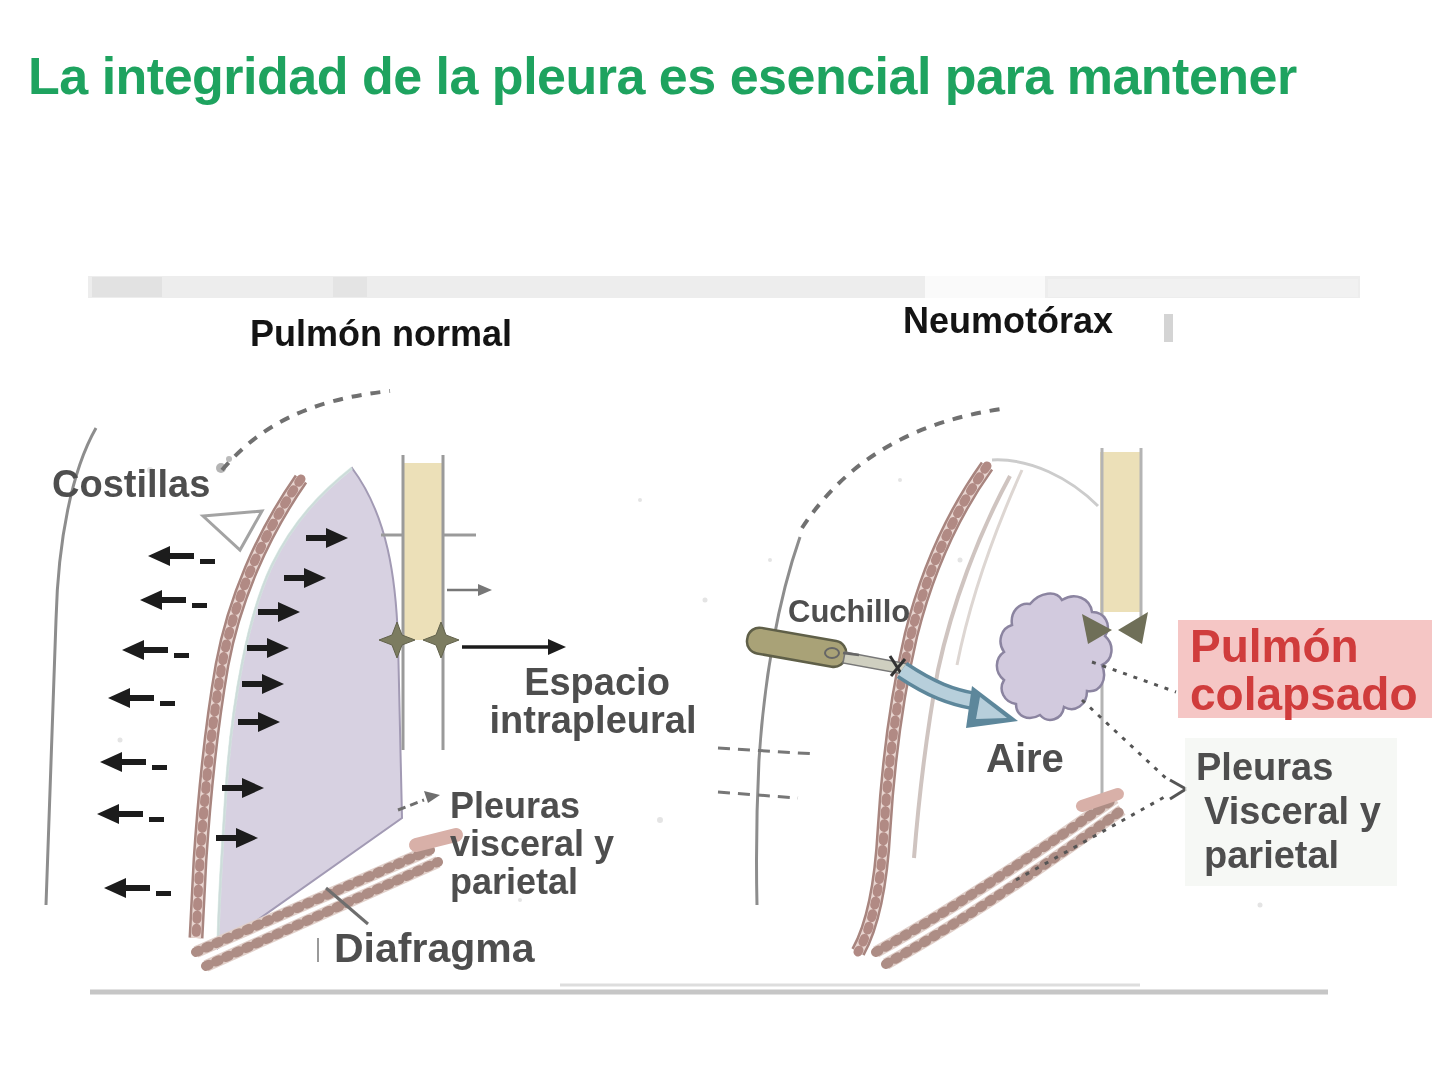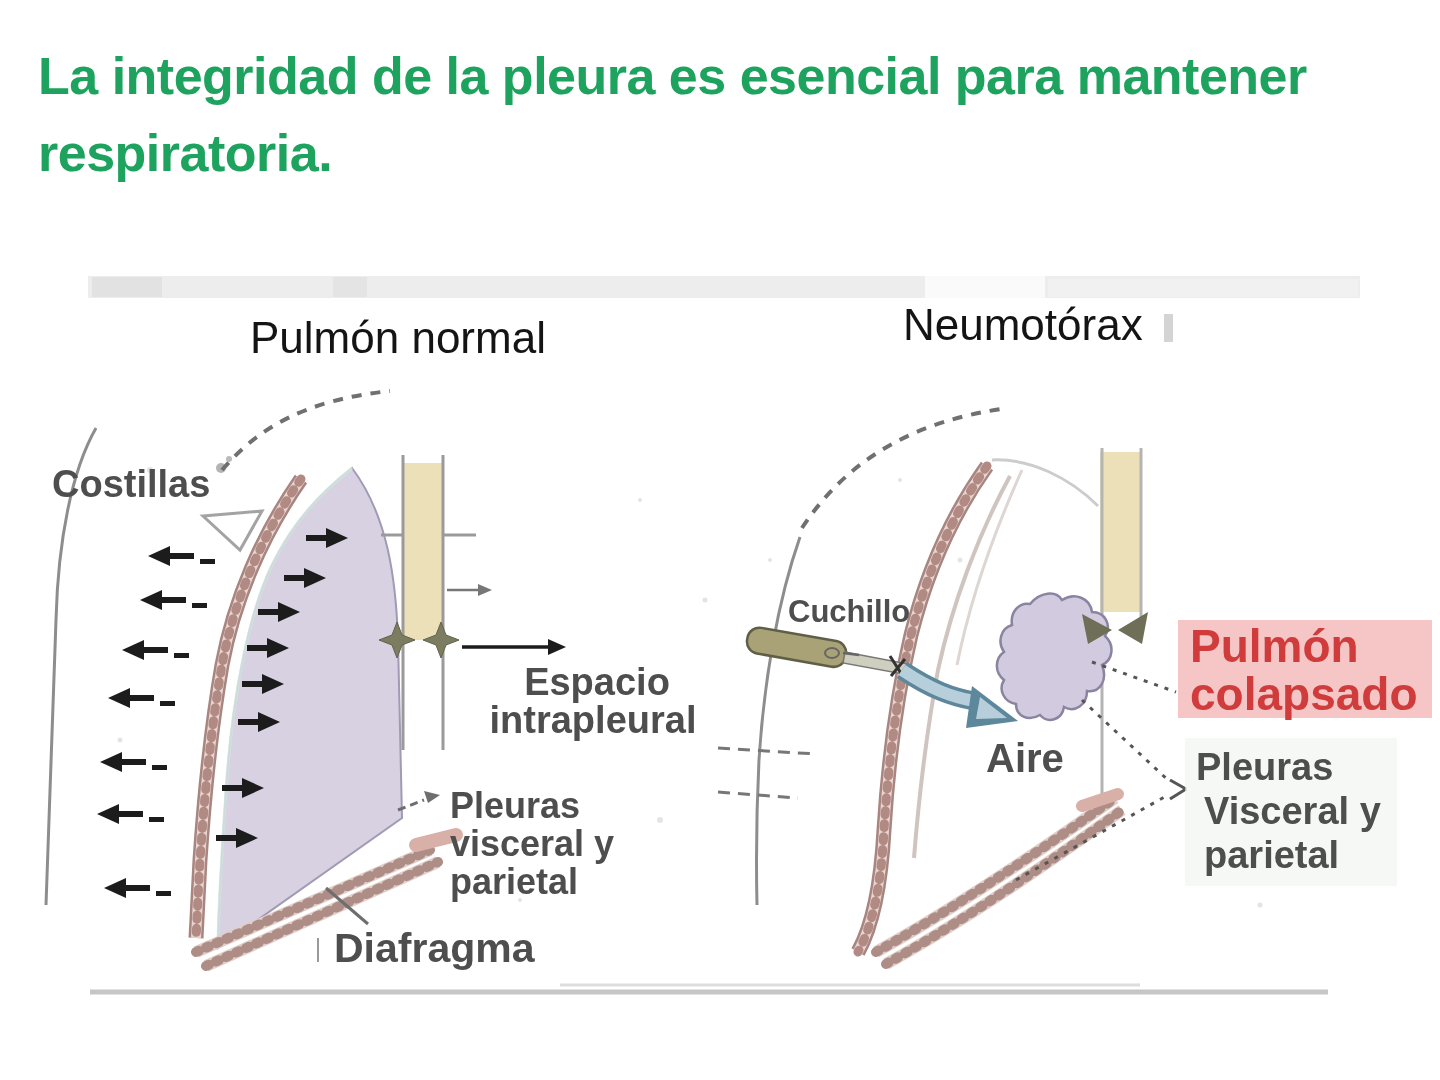--- a/index.html
+++ b/index.html
@@ -4,23 +4,23 @@
 <style>
   :root{
     --title_green:#1ea35f; --header_black:#141414; --label_grey:#4e4e4e;
     --red_label:#d03c3c; --red_label_bg:#f5c6c5; --lung_lavender:#d7d1e1;
     --tan_band:#ece0b8; --baseline_grey:#c6c6c6; --band_grey:#ededed;
     --arrow_black:#1c1c1c; --star_olive:#7c7c60;
   }
   html,body{margin:0;padding:0;}
   body{width:1440px;height:1080px;background:#ffffff;position:relative;overflow:hidden;
        font-family:"Liberation Sans",sans-serif;}
-  .title{position:absolute;left:38px;top:38px;width:1395px;color:var(--title_green);
+  .title{position:absolute;left:28px;top:38px;width:1395px;color:var(--title_green);
          font-size:52px;font-weight:700;line-height:77px;letter-spacing:-0.5px;}
-  .panel-heading{position:absolute;color:var(--header_black);font-size:44px;font-weight:400;}
+  .panel-heading{position:absolute;color:var(--header_black);font-size:36px;font-weight:700;}
   #heading-left{left:250px;top:313px;}
   #heading-right{left:903px;top:300px;}
   svg{position:absolute;left:0;top:0;}
   .flabel{fill:var(--label_grey);font-family:"Liberation Sans",sans-serif;font-weight:600;}
   .fred{fill:var(--red_label);font-family:"Liberation Sans",sans-serif;font-weight:700;}
   .chain-base{stroke:#a8857f;stroke-width:15;fill:none;}
   .chain-mid{stroke:#e8d5d0;stroke-width:10;fill:none;}
   .chain-dots{stroke:#b18a84;stroke-width:9;fill:none;stroke-dasharray:4 9;stroke-linecap:round;}
   .dia-base{stroke:#e0cfc9;stroke-width:12;fill:none;}
   .dia-dots{stroke:#ad8d85;stroke-width:10;fill:none;stroke-dasharray:3 8;stroke-linecap:round;}
@@ -28,21 +28,20 @@
   .dashed-curve{stroke:#707070;stroke-width:4;fill:none;stroke-dasharray:10 9;}
   .thinline{stroke:#9a9a9a;stroke-width:3;fill:none;}
   .dotlead{stroke:#555;stroke-width:3;fill:none;stroke-dasharray:4 7;}
   .speck{fill:#c9c9c9;opacity:.5;}
 </style>
 </head>
 <body>
 
 <div class="title">
   <div>La integridad de la pleura es esencial para mantener</div>
-  <div>respiratoria.</div>
 </div>
 
 <div id="heading-left" class="panel-heading">Pulmón normal</div>
 <div id="heading-right" class="panel-heading">Neumotórax</div>
 
 <svg width="1440" height="1080" viewBox="0 0 1440 1080">
   <defs>
     <g id="arrR">
       <polygon points="0,0 -22,-10 -22,10"></polygon>
       <rect x="-42" y="-3" width="24" height="6"></rect>

